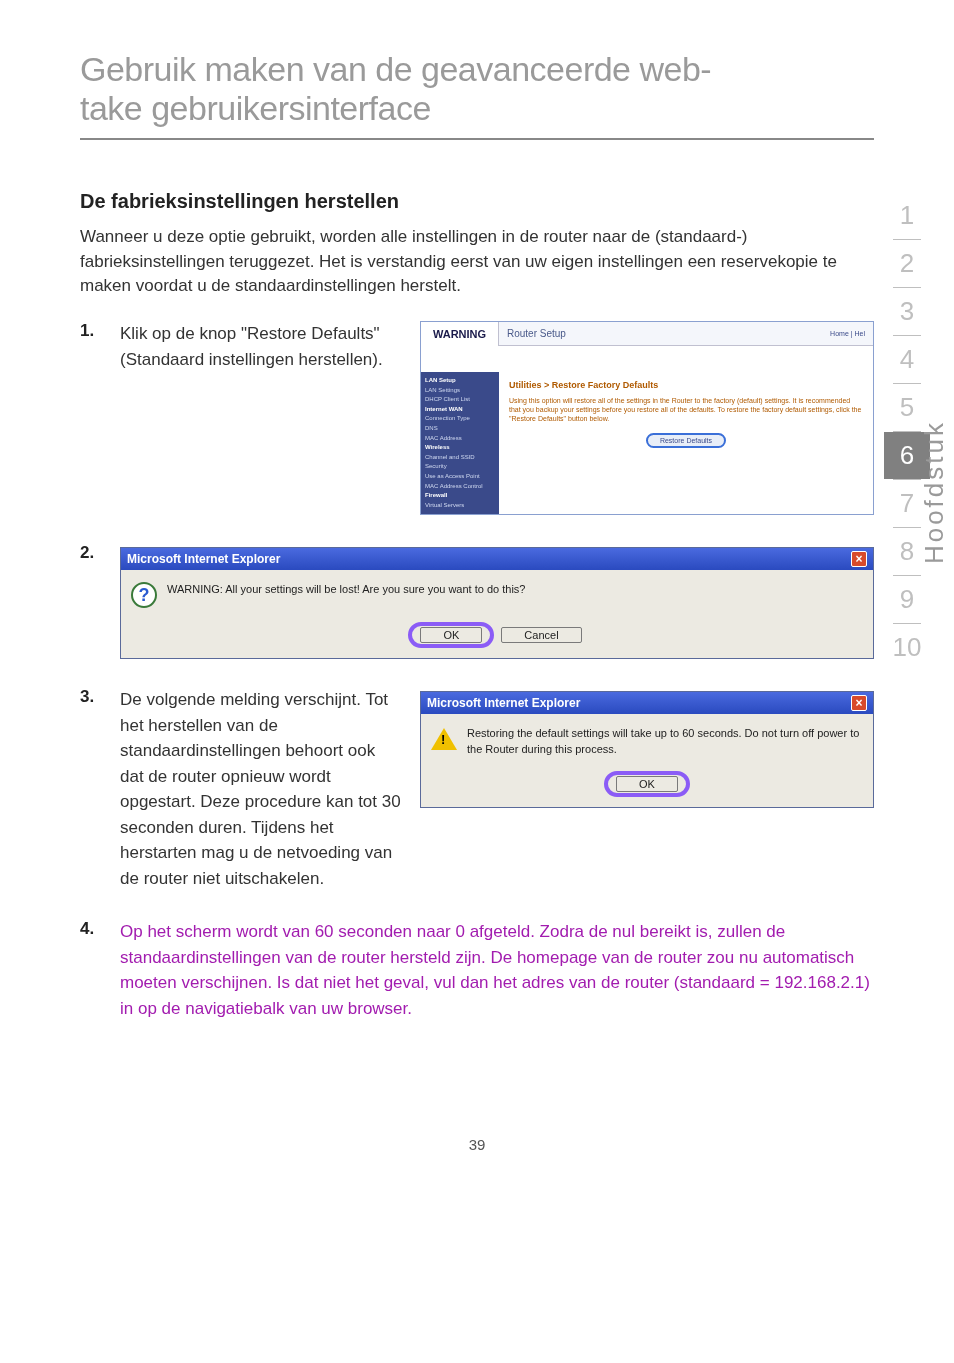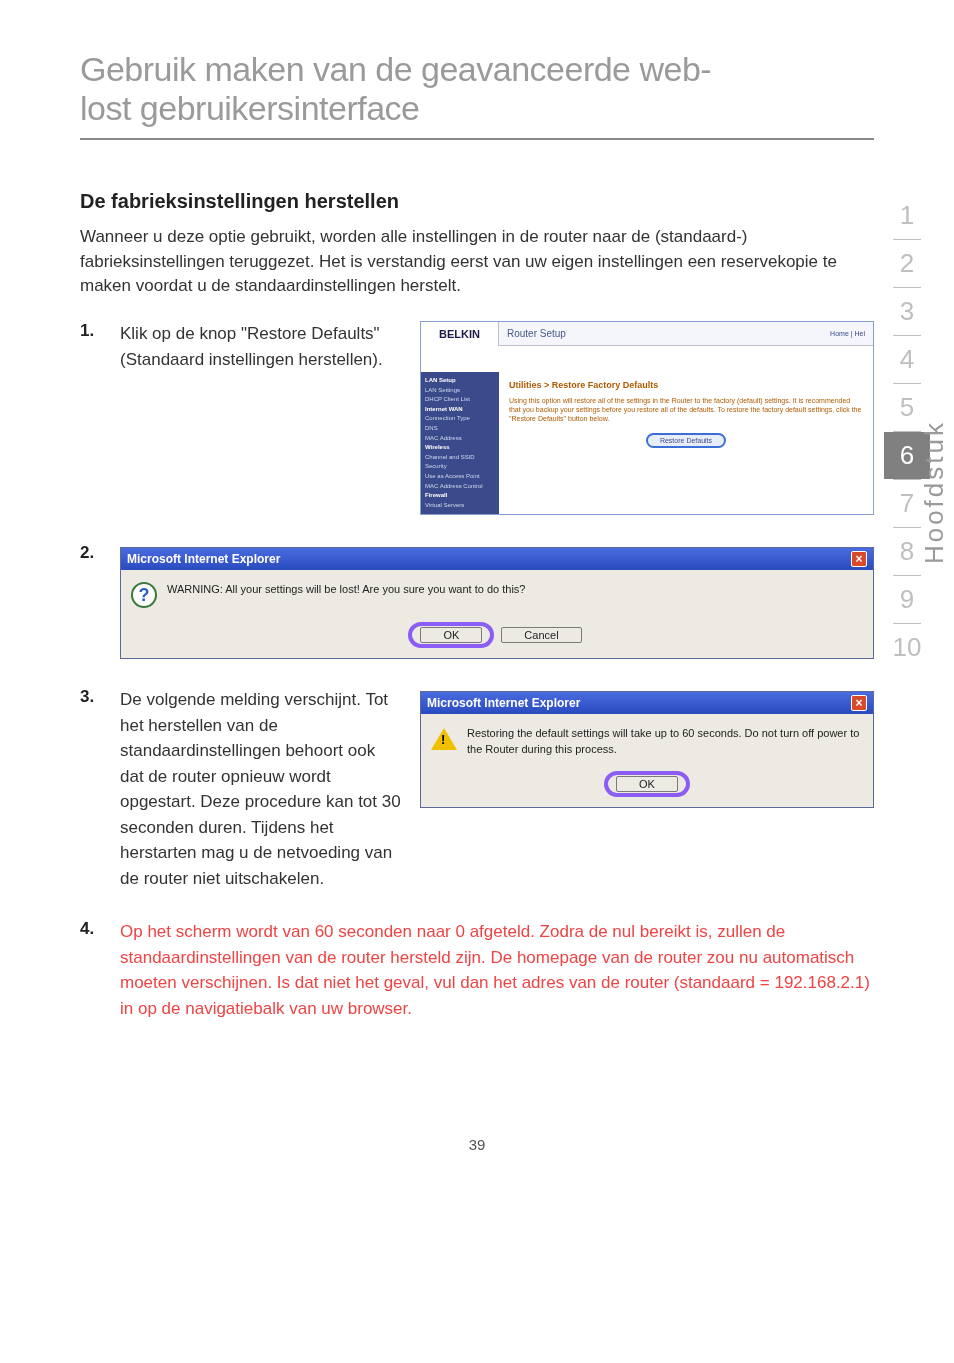--- a/index.html
+++ b/index.html
@@ -6,21 +6,21 @@
   html, body { width: 954px; height: 1363px; background: #fff; font-family: Arial, Helvetica, sans-serif; color: #333; position: relative; }
   .page { width: 954px; height: 1187px; position: relative; padding: 50px 80px 0 80px; }
   .title { font-size: 34px; color: #9a9a9a; line-height: 1.15; font-weight: 400; letter-spacing: -0.5px; }
   .title-rule { border: none; border-top: 2px solid #888; margin-top: 10px; }
   .section-heading { font-size: 20px; font-weight: bold; color: #222; margin-top: 50px; }
   .intro { font-size: 17px; line-height: 1.45; color: #333; margin-top: 12px; }
   .steps { margin-top: 22px; }
   .step { display: flex; align-items: flex-start; margin-bottom: 28px; }
   .step-num { width: 40px; flex: 0 0 40px; font-size: 17px; font-weight: bold; color: #222; }
   .step-text { flex: 0 0 300px; font-size: 17px; line-height: 1.5; color: #333; padding-right: 18px; }
-  .step-text-wide { flex: 1 1 auto; font-size: 17px; line-height: 1.5; color: #ef4444; }
+  .step-text-wide { flex: 1 1 auto; font-size: 17px; line-height: 1.5; color: #a21caf; }
   .step-img { flex: 1 1 auto; }
   .router-shot { border: 1px solid #8aa0d0; background: #fff; font-size: 8px; }
   .rs-top { display: flex; align-items: stretch; }
   .rs-logo { width: 78px; background: #fff; color: #1a1a4a; font-weight: bold; font-size: 11px; text-align: center; padding: 6px 0; border-right: 1px solid #c0c0d0; }
   .rs-title { flex: 1; background: #f4f6fb; color: #4a5a8a; font-size: 10px; padding: 6px 8px; border-bottom: 1px solid #c0c0d0; display:flex; justify-content:space-between; align-items:center;}
   .rs-body { display: flex; margin-top: 26px; }
   .rs-side { width: 78px; background: #3a4a8a; color: #cfd8f0; font-size: 6px; line-height: 1.6; padding: 4px 4px; }
   .rs-side .hdr { color: #fff; font-weight: bold; }
   .rs-main { flex: 1; padding: 8px 10px 14px 10px; }
   .rs-bc { color: #b05a00; font-weight: bold; font-size: 9px; margin-bottom: 6px; }
@@ -47,36 +47,36 @@
   .sidebar .sep { width: 28px; border-top: 1px solid #bfbfbf; }
   .tablabel { position: absolute; right: 4px; top: 420px; font-size: 26px; color: #9a9a9a; letter-spacing: 3px; writing-mode: vertical-rl; transform: rotate(180deg); }
   .footer-pg { position: absolute; bottom: 34px; left: 0; width: 100%; text-align: center; font-size: 15px; color: #555; }
 </style>
 </head>
 <body>
 
 <div class="page">
   <div class="title">
     <span>Gebruik maken van de geavanceerde web-</span><br>
-    <span>lost gebruikersinterface</span>
+    <span>take gebruikersinterface</span>
   </div>
   <hr class="title-rule">
 
   <div class="section-heading">De fabrieksinstellingen herstellen</div>
   <p class="intro">Wanneer u deze optie gebruikt, worden alle instellingen in de router naar de (standaard-) fabrieksinstellingen teruggezet. Het is verstandig eerst van uw eigen instellingen een reservekopie te maken voordat u de standaardinstellingen herstelt.</p>
 
   <div class="steps">
 
     <div class="step">
       <div class="step-num">1.</div>
       <div class="step-text">Klik op de knop "Restore Defaults" (Standaard instellingen herstellen).</div>
       <div class="step-img">
         <div class="router-shot">
           <div class="rs-top">
-            <div class="rs-logo">BELKIN</div>
+            <div class="rs-logo">WARNING</div>
             <div class="rs-title">
               <span>Router Setup</span>
               <span style="font-size:7px;color:#3a4a8a;">Home | Hel</span>
             </div>
           </div>
           <div class="rs-body">
             <div class="rs-side">
               <div class="hdr">LAN Setup</div>
               <div>LAN Settings</div>
               <div>DHCP Client List</div>

